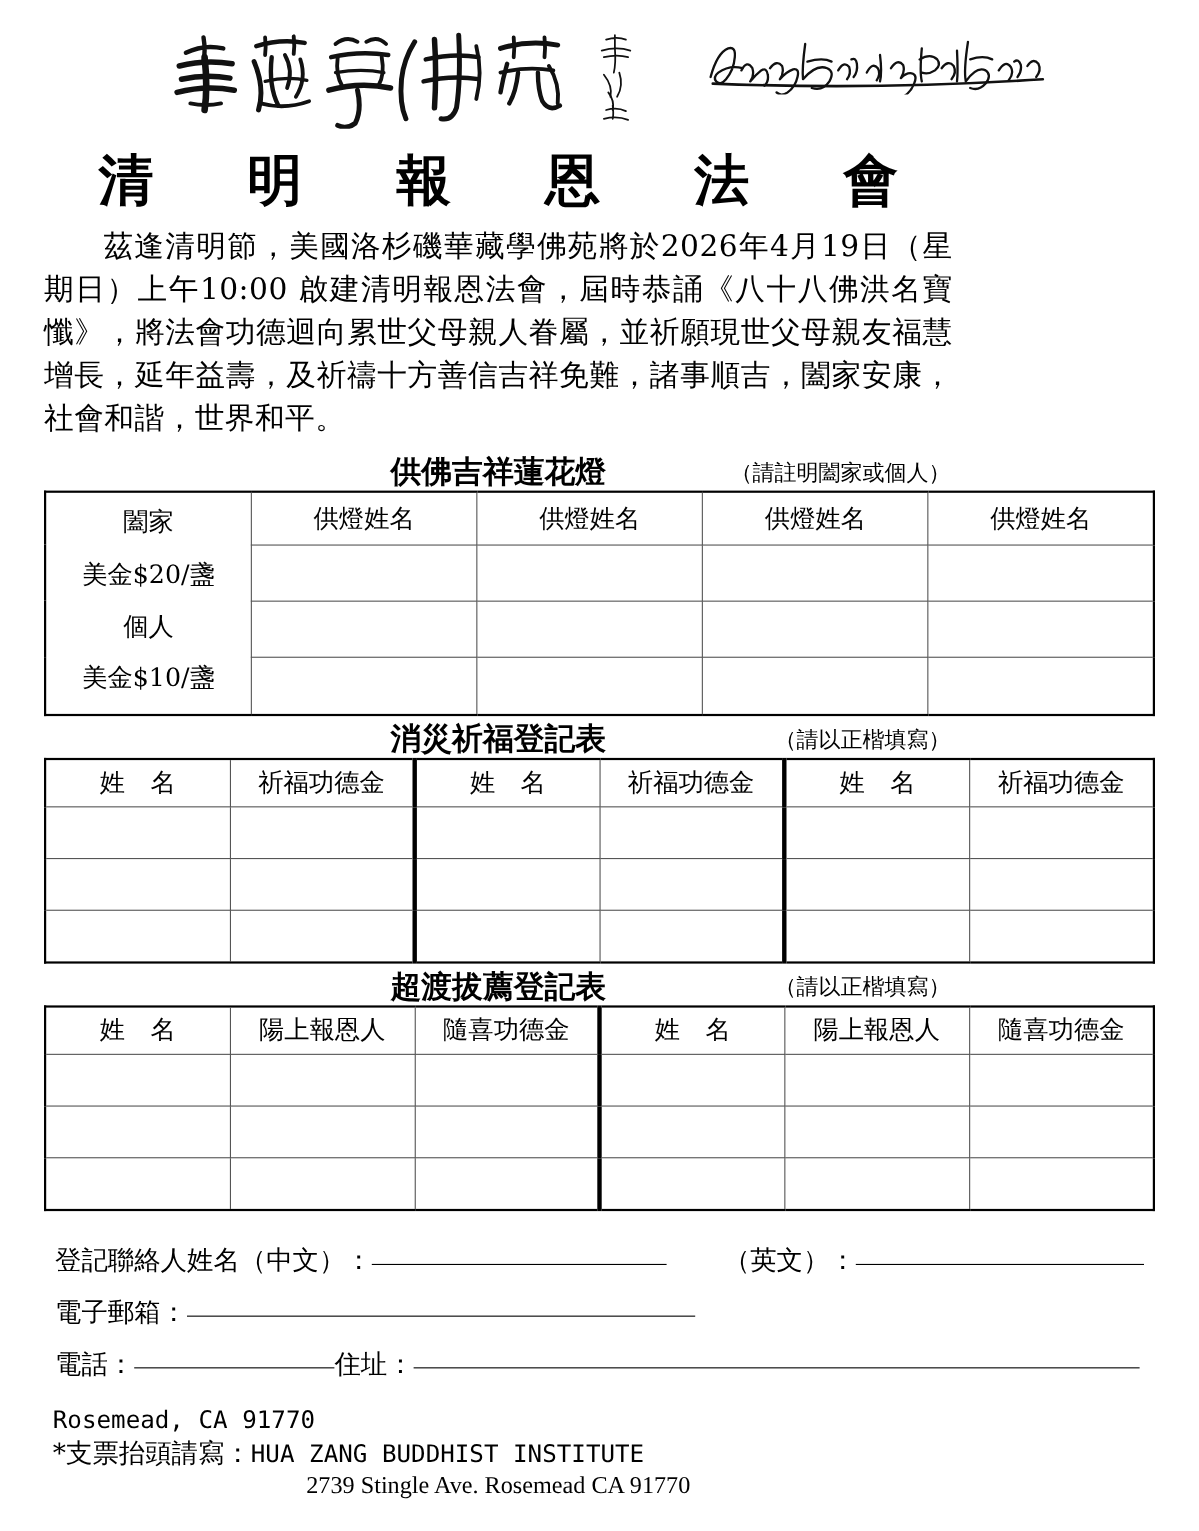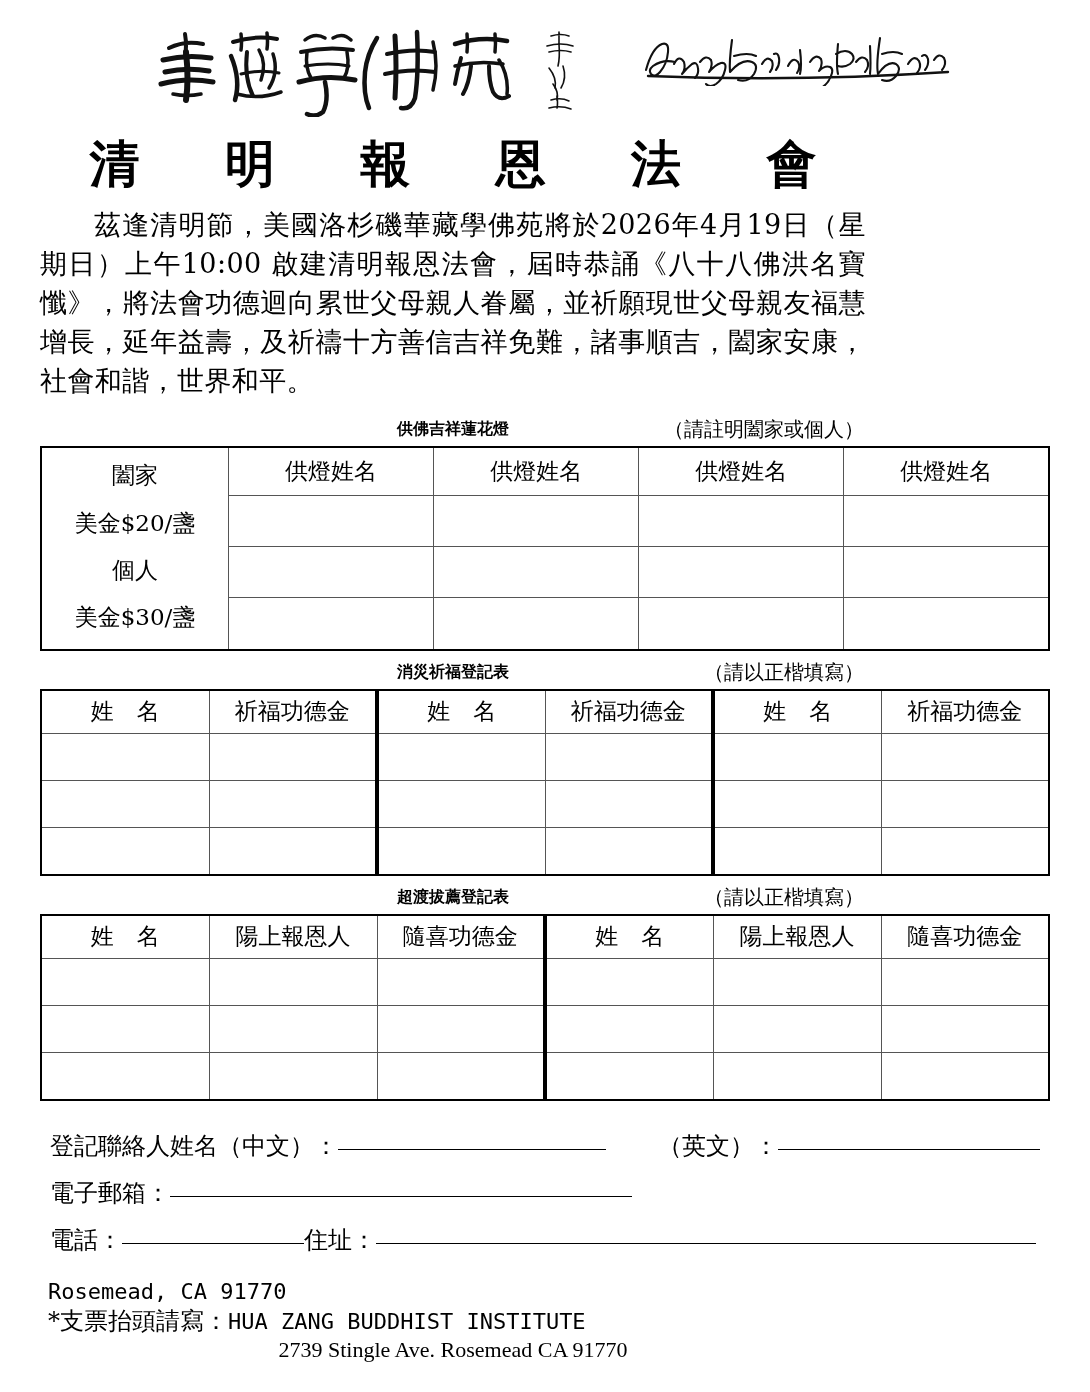--- a/index.html
+++ b/index.html
@@ -69,21 +69,21 @@
   .sec-head {
     position: relative;
     height: 32px;
     margin-top: 6px;
   }
   .sec-title {
     position: absolute;
     left: 0;
     right: 0;
     text-align: center;
-    font-size: 16px;
+    font-size: 28px;
     font-weight: bold;
     line-height: 30px;
   }
   .sec-note {
     position: absolute;
     right: 2px;
     top: 0;
     font-size: 20px;
     line-height: 30px;
     white-space: nowrap;
@@ -247,21 +247,21 @@
     <span class="sec-note">（請註明闔家或個人）</span>
   </div>
   <div class="tbl-wrap">
   <table class="form">
     <tbody>
           <tr>
       <td class="price-col outer-top outer-left outer-bottom" rowspan="4">
         <div>闔家</div>
         <div>美金$20/盞</div>
         <div>個人</div>
-        <div>美金$30/盞</div>
+        <div>美金$10/盞</div>
       </td>
       <td class="hdr-cell outer-top">供燈姓名</td>
       <td class="hdr-cell outer-top">供燈姓名</td>
       <td class="hdr-cell outer-top">供燈姓名</td>
       <td class="hdr-cell outer-top outer-right">供燈姓名</td>
     </tr>
     <tr>
       <td class="blank-cell"></td>
       <td class="blank-cell"></td>
       <td class="blank-cell"></td>

